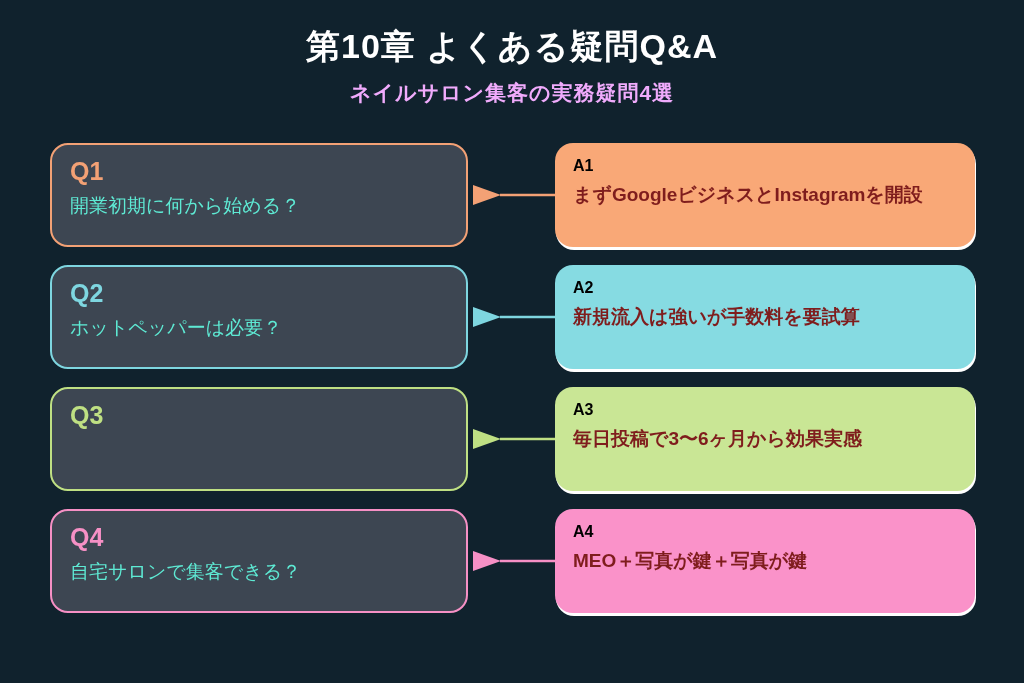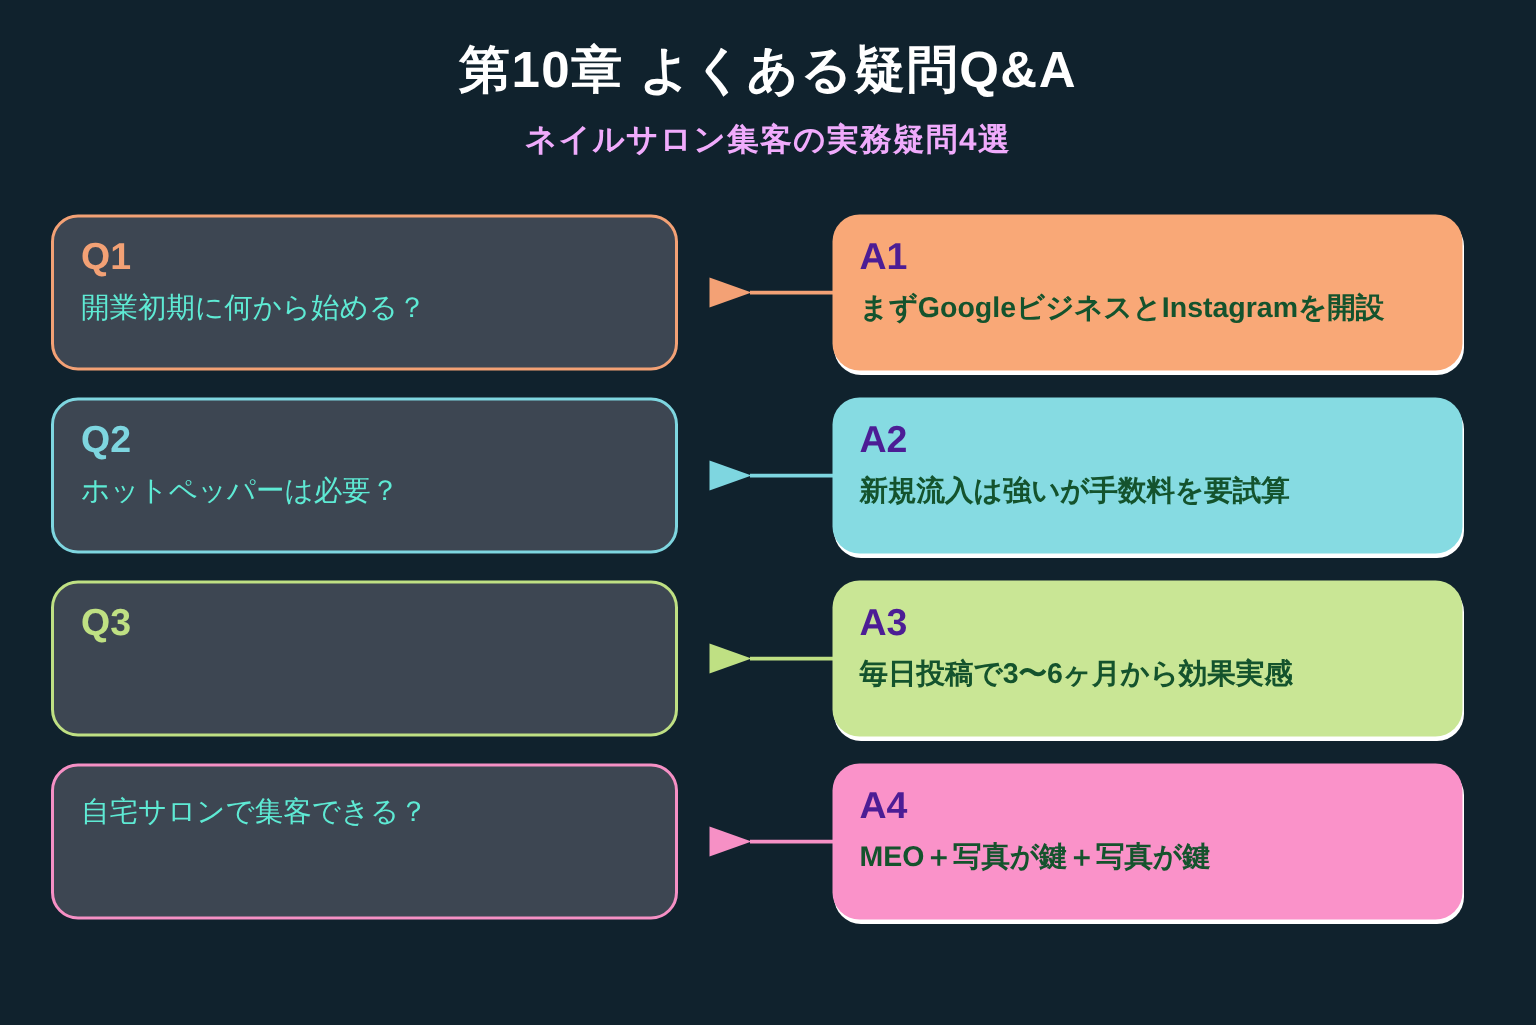--- a/index.html
+++ b/index.html
@@ -39,21 +39,21 @@
     color: #f0abfc;
   }
   .qa-row {
     position: absolute;
     left: 0;
     width: 1024px;
     height: 104px;
   }
   .q-card {
     position: absolute;
-    left: 34px;
+    left: 50px;
     top: 0;
     width: 418px;
     height: 104px;
     box-sizing: border-box;
     background: #3D4652;
     border: 2.5px solid var(--accent);
     border-radius: 18px;
     padding: 11px 20px 0 18px;
   }
   .q-label {
@@ -85,28 +85,28 @@
     top: 0;
     width: 420px;
     height: 104px;
     box-sizing: border-box;
     background: var(--fill);
     border-radius: 18px;
     padding: 13px 20px 0 18px;
     box-shadow: 1px 3px 0 #FFFFFF;
   }
   .a-label {
-    color: #4c1d95;
-    font-size: 25px;
+    color: #000000;
+    font-size: 16px;
     font-weight: 800;
     line-height: 1.2;
   }
   .a-text {
     margin-top: 8px;
-    color: #14532d;
+    color: #7f1d1d;
     font-size: 19px;
     font-weight: 600;
     line-height: 1.3;
   }
   .row-1 { top: 143px; }
   .row-2 { top: 265px; }
   .row-3 { top: 387px; padding-left: 15px; }
   .row-4 { top: 509px; }
 </style>
 </head>
@@ -157,20 +157,21 @@
       <line class="arrow-shaft" x1="32" y1="52" x2="88" y2="52"></line>
     </svg>
     <div class="a-card">
       <div class="a-label">A3</div>
       <div class="a-text">毎日投稿で3〜6ヶ月から効果実感</div>
     </div>
   </section>
 
   <section class="qa-row row-4" style="--accent: #F690C5; --fill: #FA92C9;">
     <div class="q-card">
+      <div class="q-label">Q4</div>
       <div class="q-text">自宅サロンで集客できる？</div>
     </div>
     <svg class="arrow-svg" viewBox="0 0 88 104" xmlns="http://www.w3.org/2000/svg">
       <polygon class="arrow-tri" points="5,42 5,62 33,52"></polygon>
       <line class="arrow-shaft" x1="32" y1="52" x2="88" y2="52"></line>
     </svg>
     <div class="a-card">
       <div class="a-label">A4</div>
       <div class="a-text">MEO＋写真が鍵＋写真が鍵</div>
     </div>

